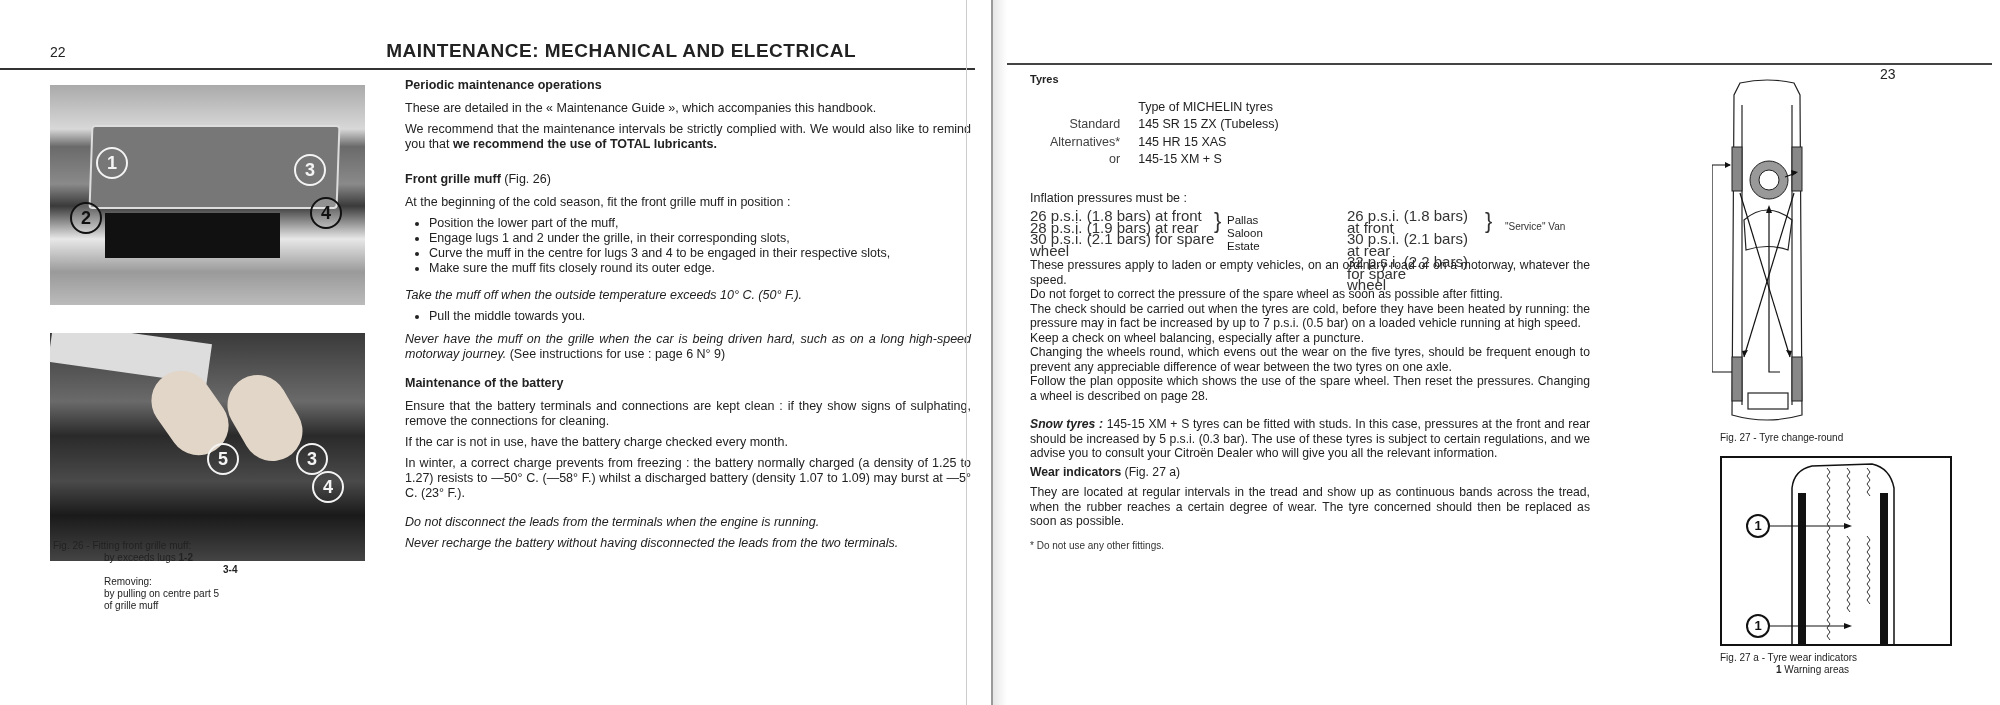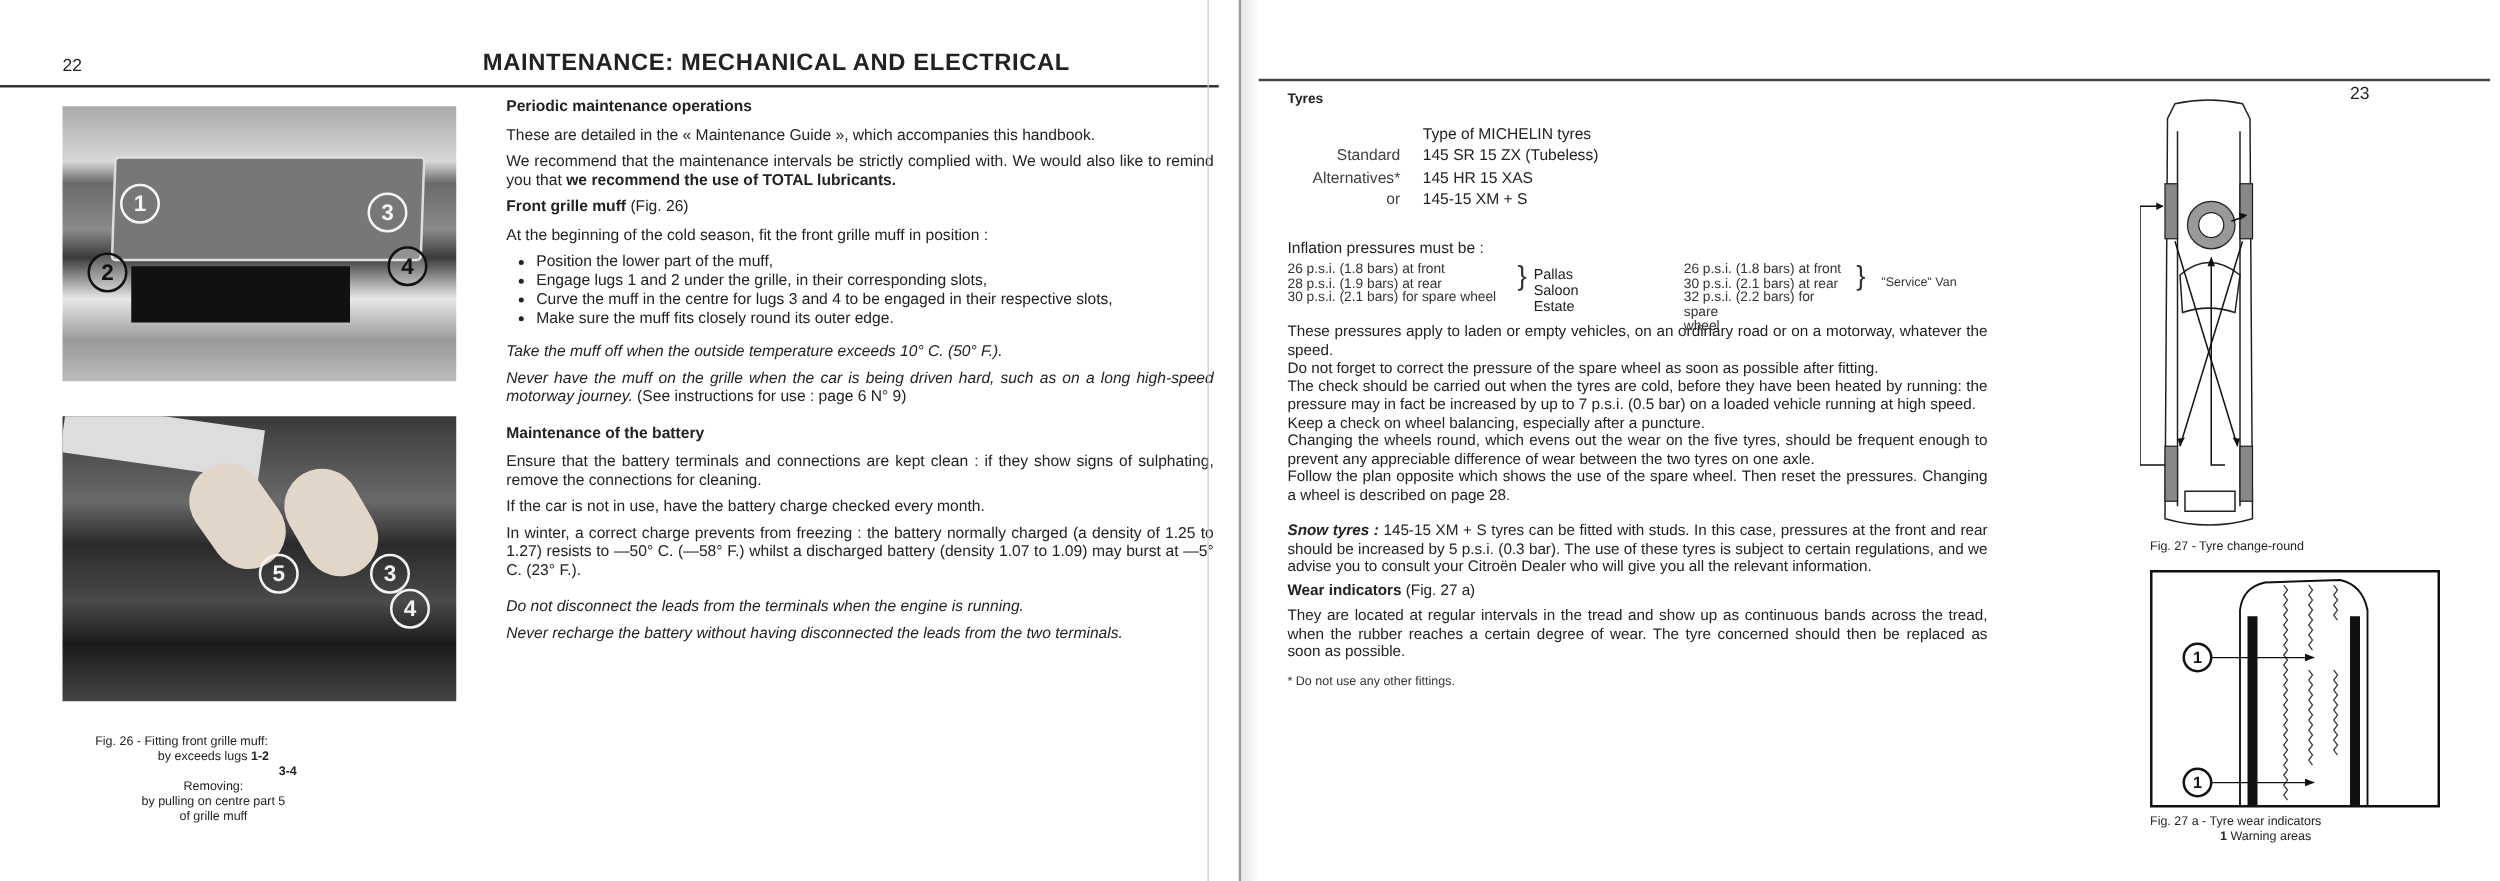--- a/index.html
+++ b/index.html
@@ -30,21 +30,21 @@
   .textcol h3 { margin:10px 0 8px 0; font-size:12.5px; font-weight:bold; }
   .textcol h3 .plain { font-weight:normal; }
   .textcol em { font-style:italic; }
   .textcol ul { margin:0 0 8px 0; padding-left:24px; }
   .textcol li { margin:0; }
 
   .rtext { position:absolute; font-size:12.2px; line-height:14.5px; color:#222; }
   .rtext p { margin:0; text-align:justify; }
   .tyre-table td { padding:1px 6px 2px 0; font-size:12.5px; }
   .tyre-table td.lbl { text-align:right; padding-right:18px; color:#404040; }
-  .pressure-block { position:absolute; font-size:11px; line-height:11.5px; color:#333; }
+  .pressure-block { position:absolute; font-size:15px; line-height:11.5px; color:#333; }
   .veh { font-size:11.5px; line-height:13px; }
   .footnote { font-size:10px; color:#333; }
 </style>
 </head>
 <body>
 
 <div class="page" id="left-page">
   <div class="pgnum" style="left:50px; top:44px;">22</div>
   <div class="running-head" style="right:24px;">MAINTENANCE:  MECHANICAL  AND  ELECTRICAL</div>
   <div class="rule" style="left:0; top:68px; width:975px;"></div>
@@ -60,46 +60,49 @@
 
   <div class="photo" style="left:50px; top:333px; width:315px; height:228px; background:linear-gradient(#3a3a3a 0%,#6a6a6a 30%,#2a2a2a 45%,#4a4a4a 65%,#1a1a1a 80%,#444 100%);">
     <div style="position:absolute; left:0; top:0; width:160px; height:40px; background:#ddd; transform:rotate(8deg);"></div>
     <div style="position:absolute; left:110px; top:35px; width:60px; height:90px; background:#e2d6c8; border-radius:30px; transform:rotate(-35deg);"></div>
     <div style="position:absolute; left:185px; top:40px; width:60px; height:90px; background:#e2d6c8; border-radius:30px; transform:rotate(-30deg);"></div>
     <div class="callout" style="left:157px; top:110px;">5</div>
     <div class="callout" style="left:246px; top:110px;">3</div>
     <div class="callout" style="left:262px; top:138px;">4</div>
   </div>
 
-  <div class="caption" style="left:53px; top:588px;text-align:center;">
+  <div class="caption" style="left:53px; top:540px;">
     <div>Fig. 26 - Fitting front grille muff:</div>
     <div style="padding-left:51px;">
       <span>by exceeds lugs</span>
       <b>1-2</b>
     </div>
     <div style="padding-left:170px;"><b>3-4</b></div>
     <div style="padding-left:51px;">Removing:</div>
     <div style="padding-left:51px;">by pulling on centre part 5</div>
     <div style="padding-left:51px;">of grille muff</div>
   </div>
 
   <div class="textcol" style="left:405px; top:78px; width:566px;">
     <h3 style="margin-top:0;">Periodic maintenance operations</h3>
     <p>These are detailed in the « Maintenance Guide », which accompanies this handbook.</p>
     <p><span>We recommend that the maintenance intervals be strictly complied with.  We would also like to remind you that </span><b>we recommend the use of TOTAL lubricants.</b></p>
 
-    <h3 style="margin-top:6px;"><span>Front grille muff</span> <span class="plain">(Fig. 26)</span></h3>
+    <h3 style="margin-top:20px;"><span>Front grille muff</span> <span class="plain">(Fig. 26)</span></h3>
     <p>At the beginning of the cold season, fit the front grille muff in position :</p>
     <ul>
       <li>Position the lower part of the muff,</li>
       <li>Engage lugs 1 and 2 under the grille, in their corresponding slots,</li>
       <li>Curve the muff in the centre for lugs 3 and 4 to be engaged in their respective slots,</li>
       <li>Make sure the muff fits closely round its  outer edge.</li>
     </ul>
     <p style="margin-top:12px;"><em>Take the muff off when the outside temperature exceeds 10° C. (50° F.).</em></p>
+    <ul style="margin-top:4px;">
+      <li>Pull the middle towards you.</li>
+    </ul>
     <p><em>Never have the muff on the grille when the car is being driven hard, such as on a long high-speed motorway journey.</em><span> (See instructions for use : page 6 N° 9)</span></p>
 
     <h3 style="margin-top:14px;">Maintenance of the battery</h3>
     <p>Ensure that the battery terminals and connections are kept clean : if they show signs of sulphating, remove the connections for cleaning.</p>
     <p>If the car is not in use, have the battery charge checked every month.</p>
     <p>In winter, a correct charge prevents from freezing : the battery normally charged (a density of 1.25 to 1.27) resists to —50° C. (—58° F.) whilst a discharged battery (density 1.07 to 1.09) may burst at —5° C. (23° F.).</p>
     <p style="margin-top:14px;"><em>Do not disconnect the leads from the terminals when the engine is running.</em></p>
     <p><em>Never recharge the battery without having disconnected the leads from the two terminals.</em></p>
   </div>
 </div>

